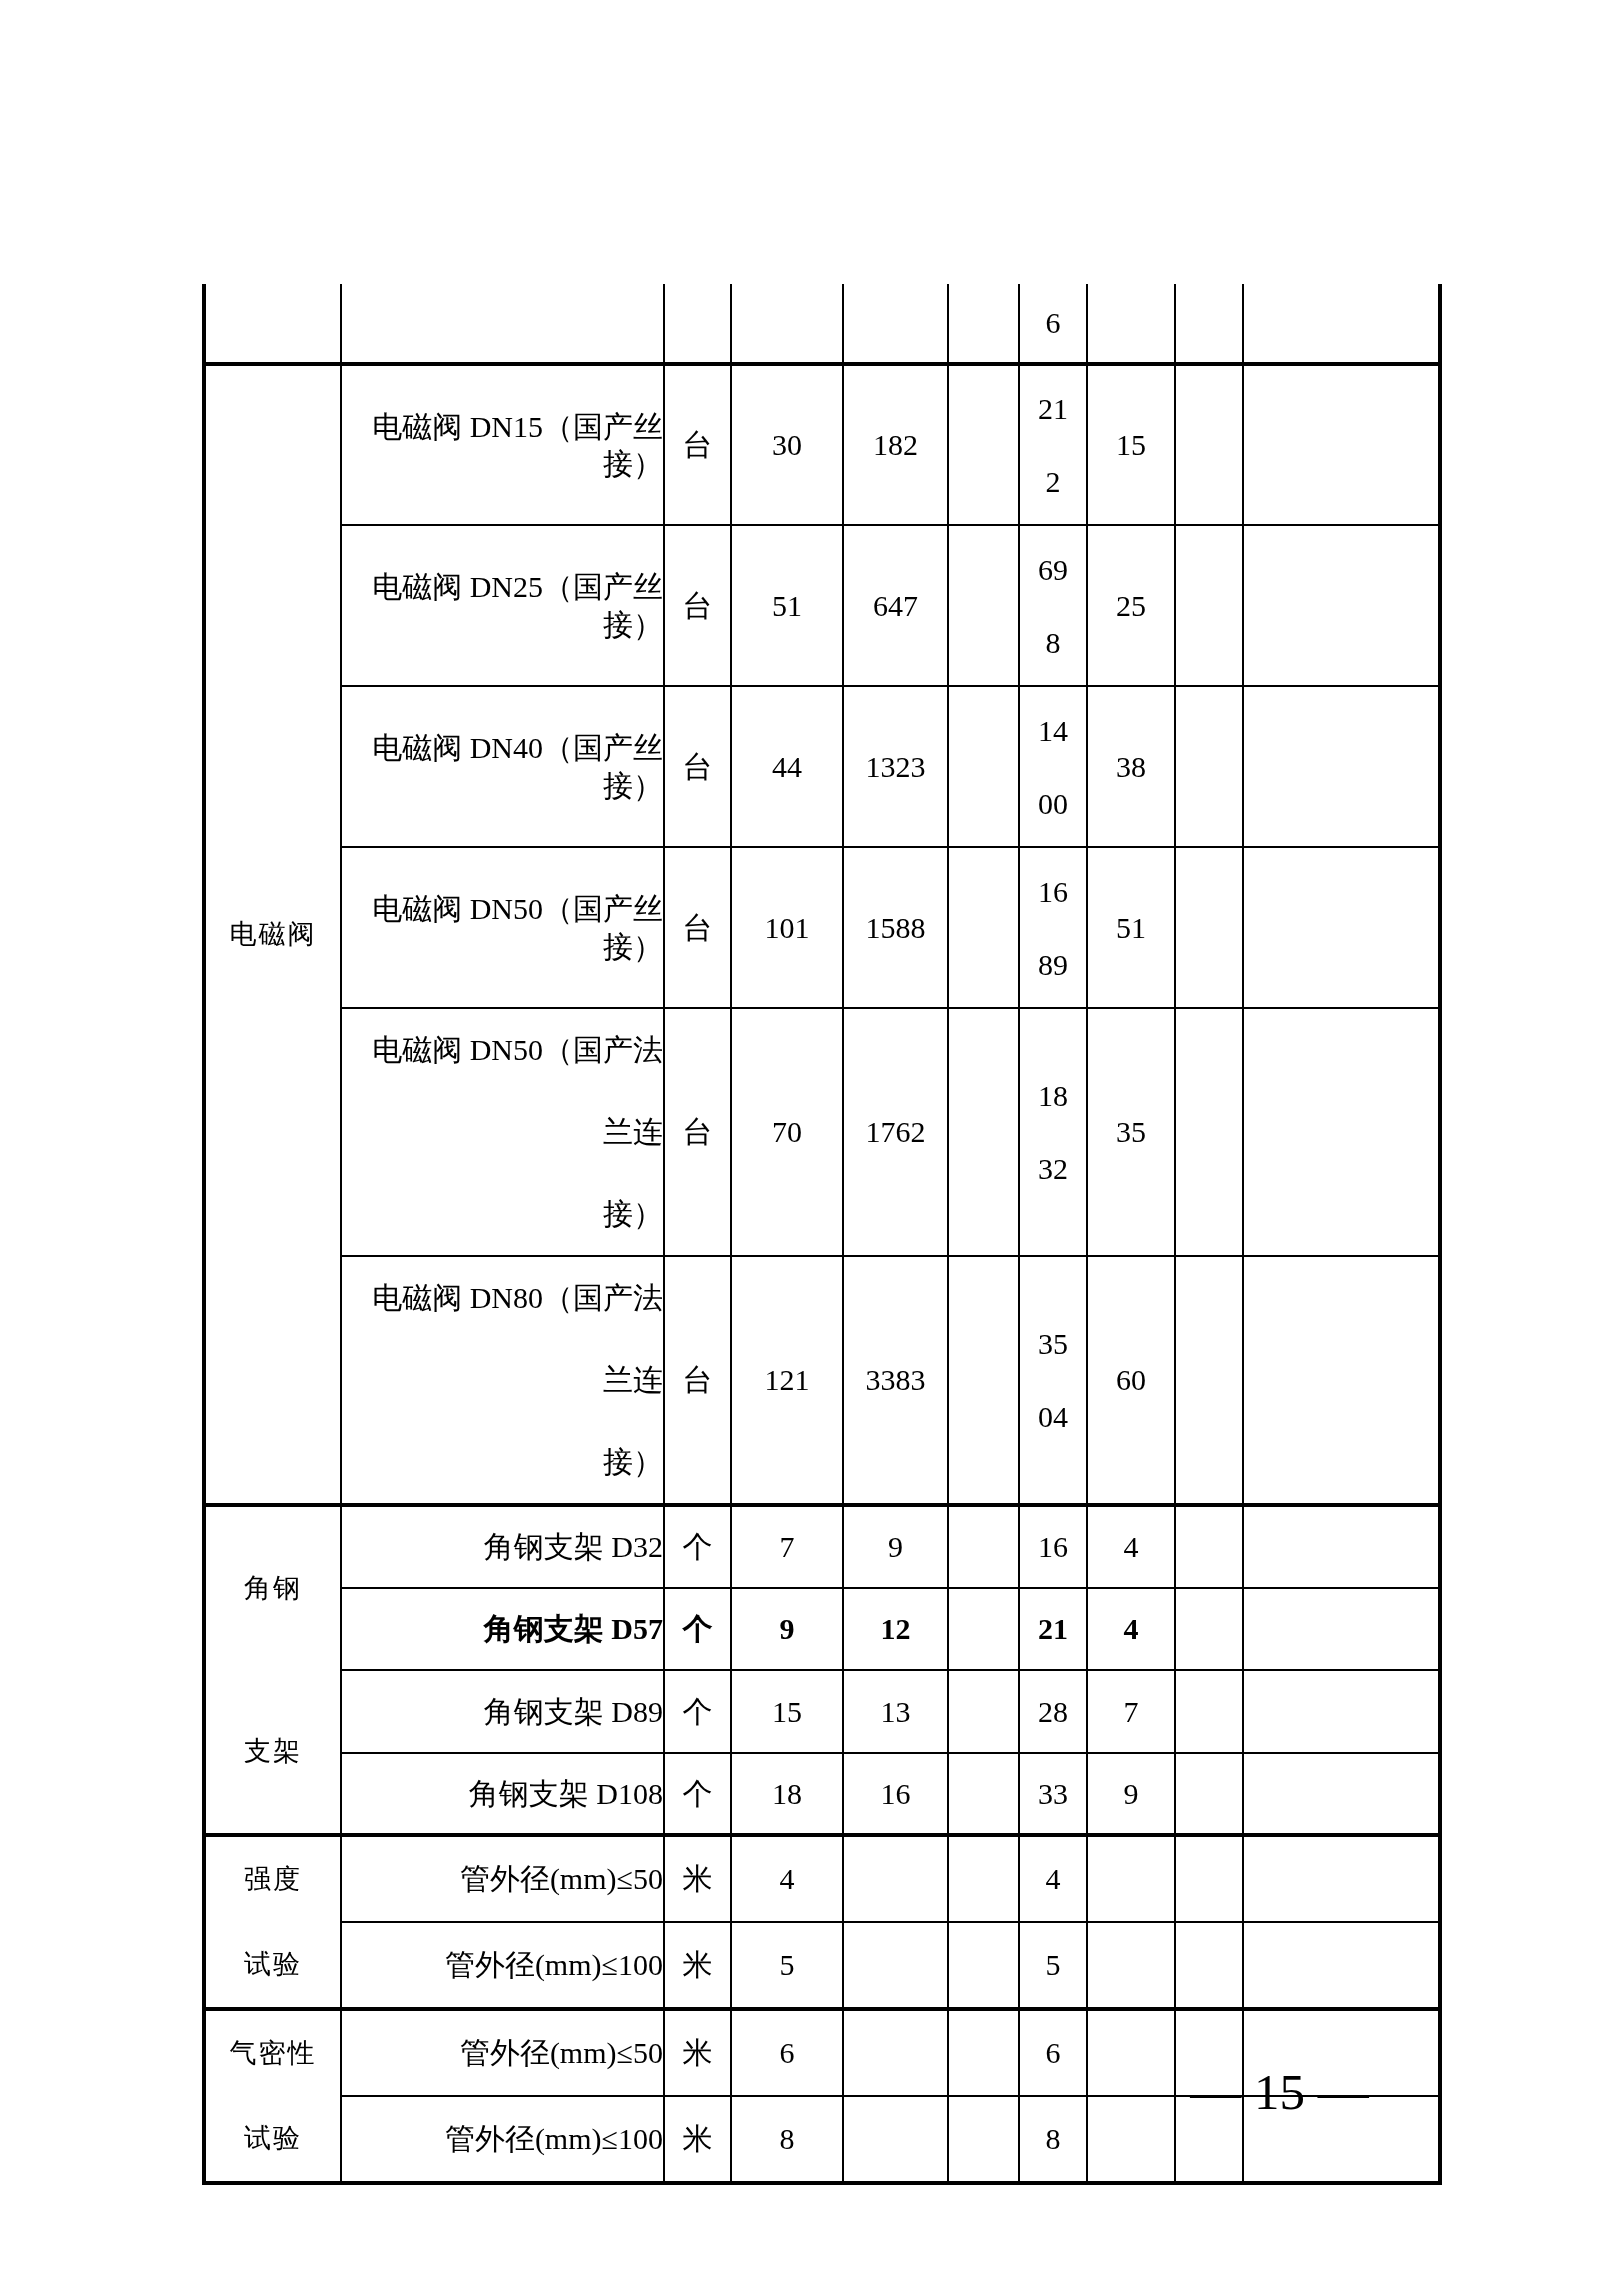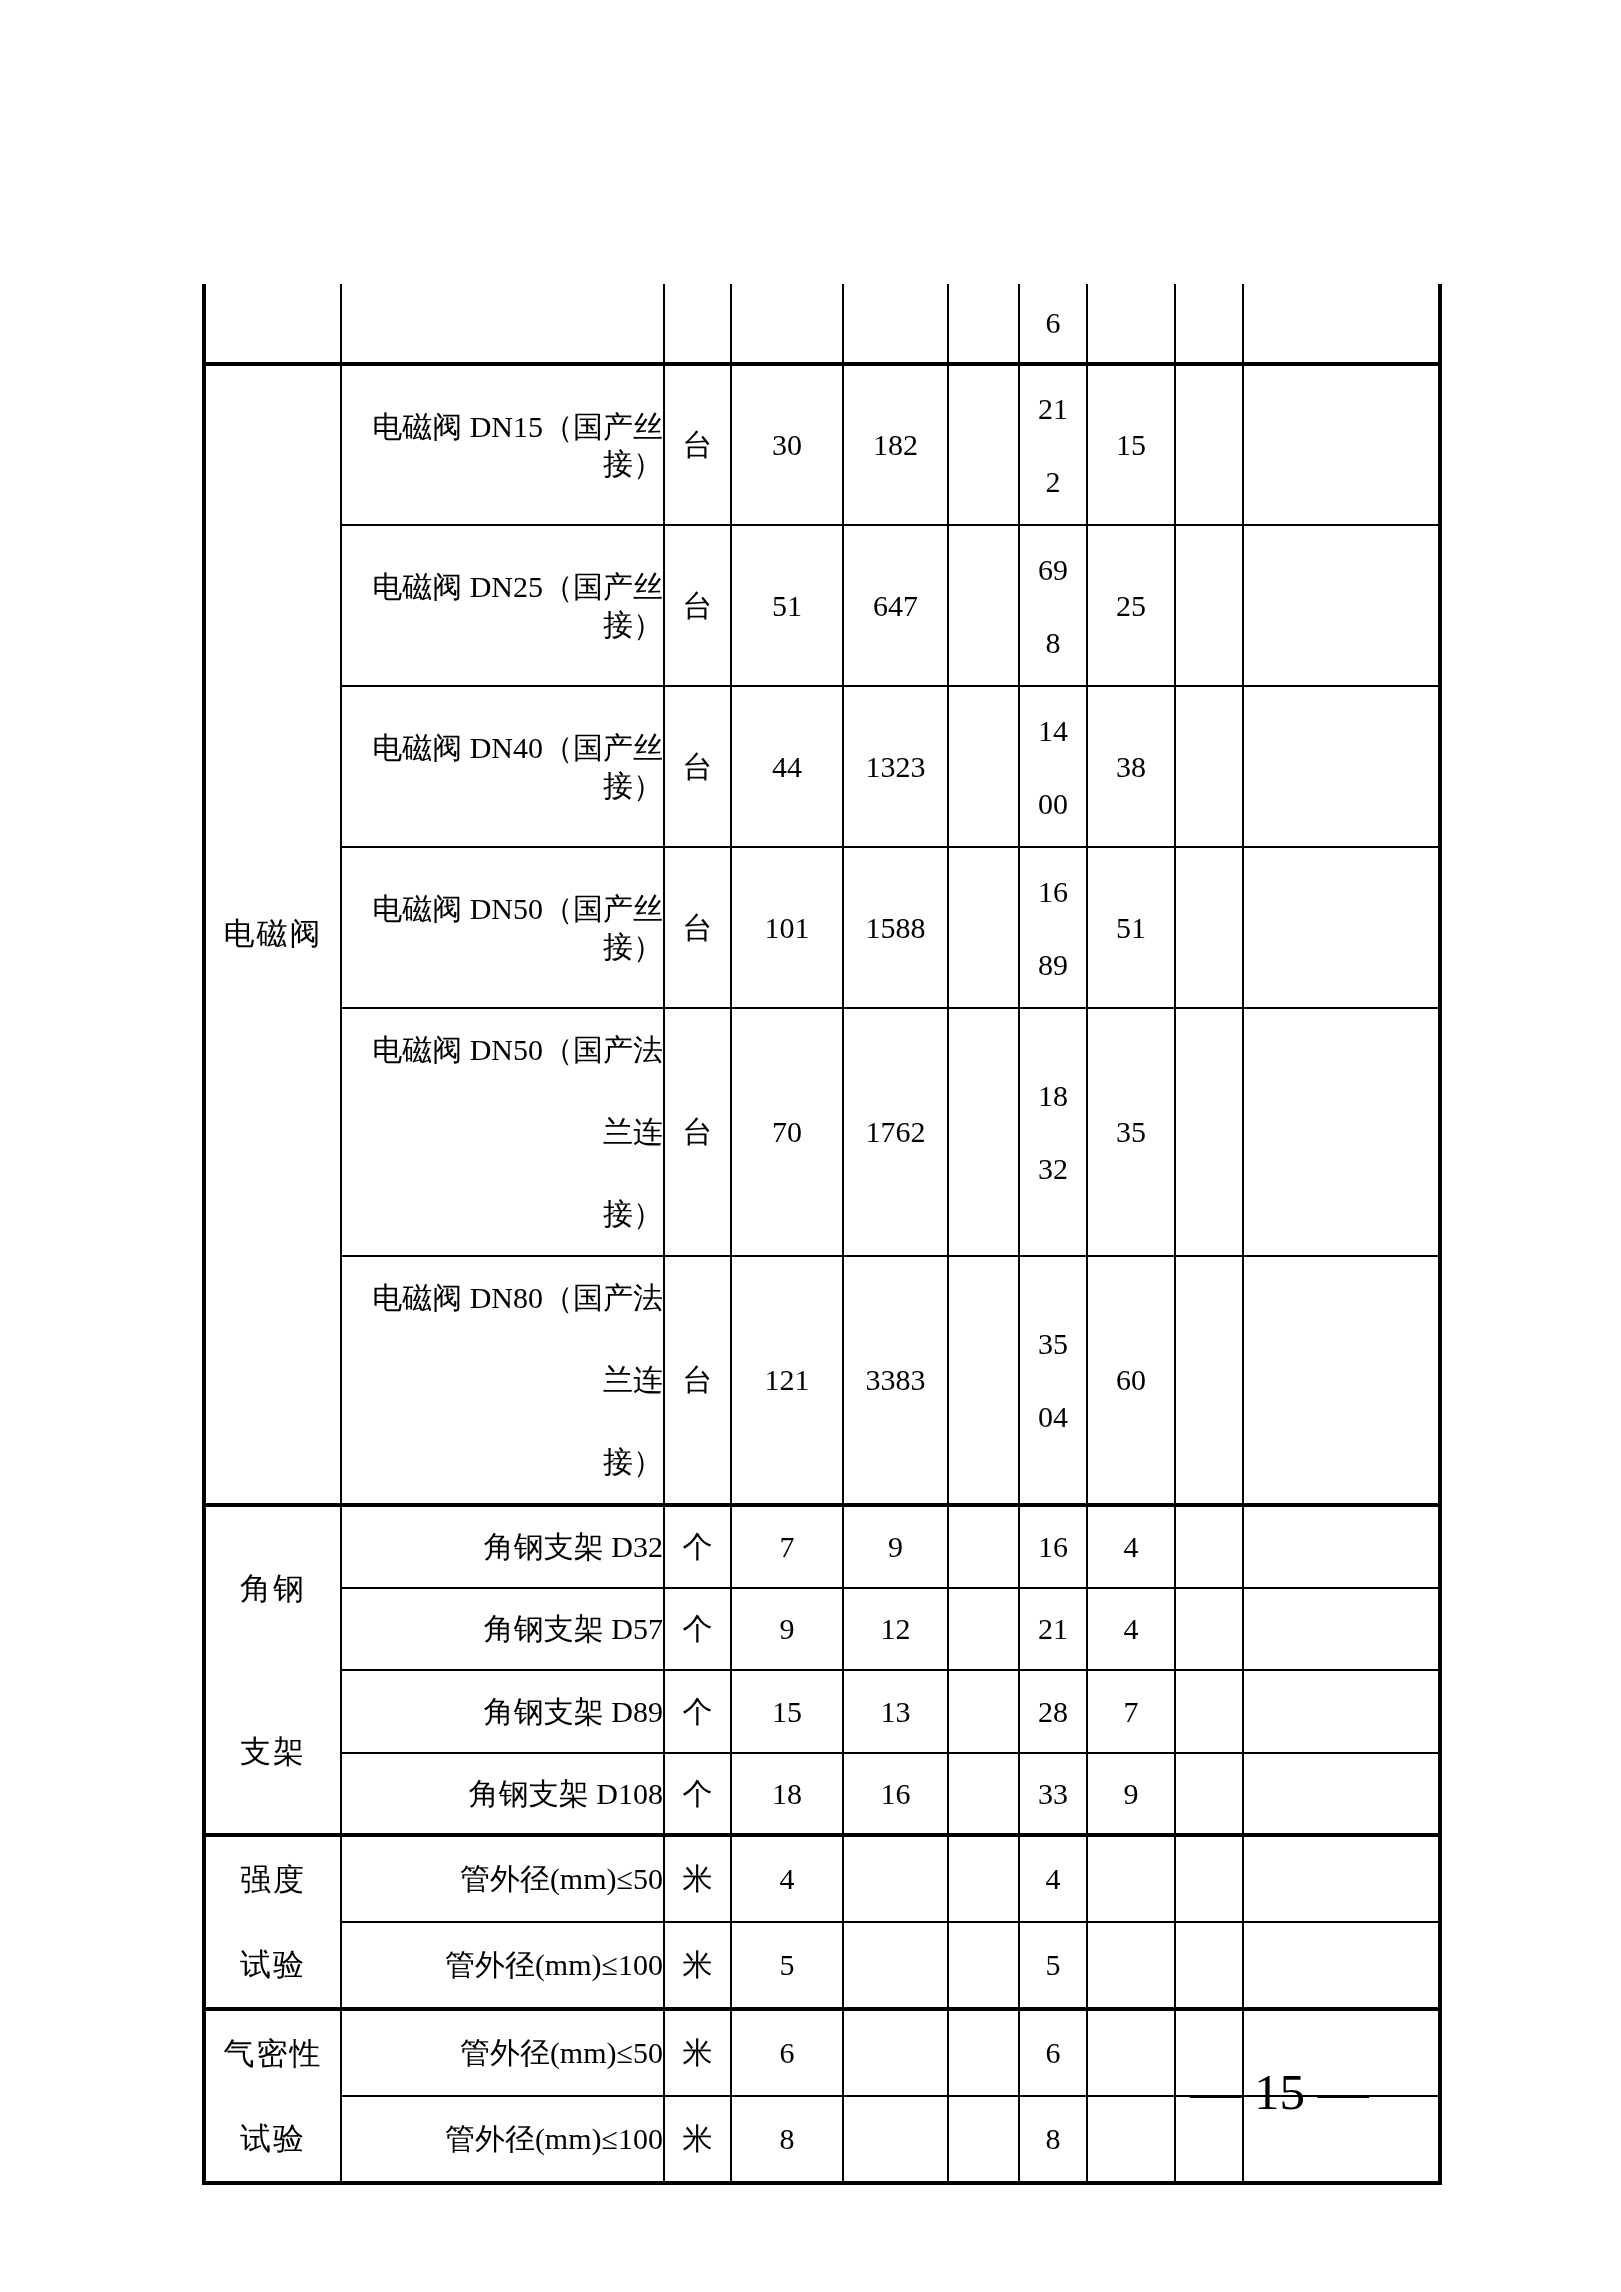--- a/index.html
+++ b/index.html
@@ -19,21 +19,21 @@
     padding:0;vertical-align:middle;
     font-size:30px;line-height:1.25;
     text-align:center;white-space:pre-line;
     overflow:hidden;
   }
   tr.section-start > td{border-top:4.9px solid #000;}
   tr.partial-row > td{border-top:none;}
   td.desc{text-align:right;padding-left:15.7px;}
   td.desc.twoline{line-height:82px;}
   td.num.twoline{line-height:73px;}
-  td.cat{font-size:31px;letter-spacing:2px;}
+  td.cat{font-size:27px;letter-spacing:2px;}
   td.cat.lh-angle{line-height:163px;}
   td.cat.lh-test{line-height:85px;}
   #page-number{
     position:absolute;left:1157px;top:2063px;width:245px;
     text-align:center;font-size:51px;color:#000;
   }
 </style>
 </head>
 <body>
 
@@ -145,21 +145,21 @@
           <td class="desc">角钢支架 D32</td>
           <td class="num">个</td>
           <td class="num">7</td>
           <td class="num">9</td>
           <td class="num"></td>
           <td class="num">16</td>
           <td class="num">4</td>
           <td class="num"></td>
           <td class="num"></td>
         </tr>
-        <tr style="height: 81px;">
+        <tr style="height: 81px; font-weight: bold;">
           <td class="desc">角钢支架 D57</td>
           <td class="num">个</td>
           <td class="num">9</td>
           <td class="num">12</td>
           <td class="num"></td>
           <td class="num">21</td>
           <td class="num">4</td>
           <td class="num"></td>
           <td class="num"></td>
         </tr>

